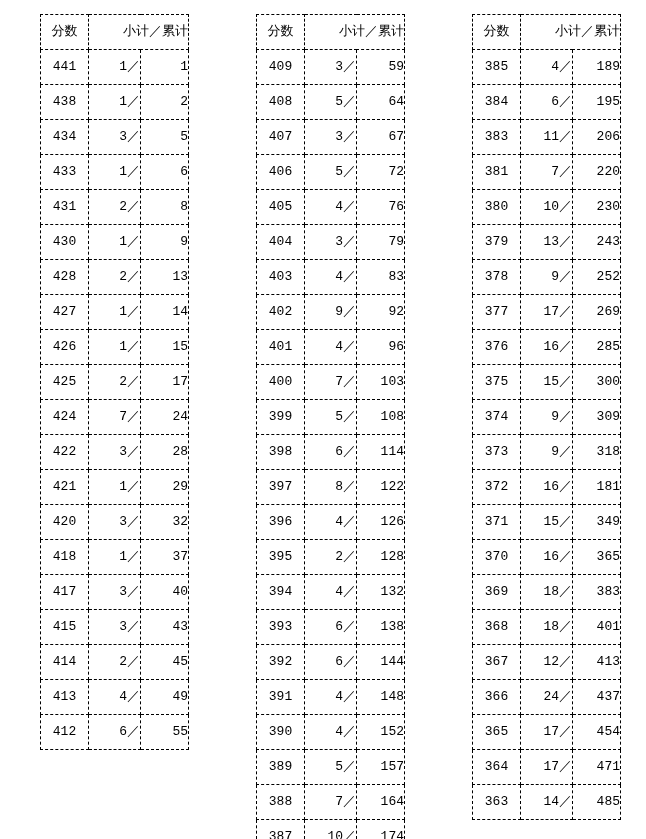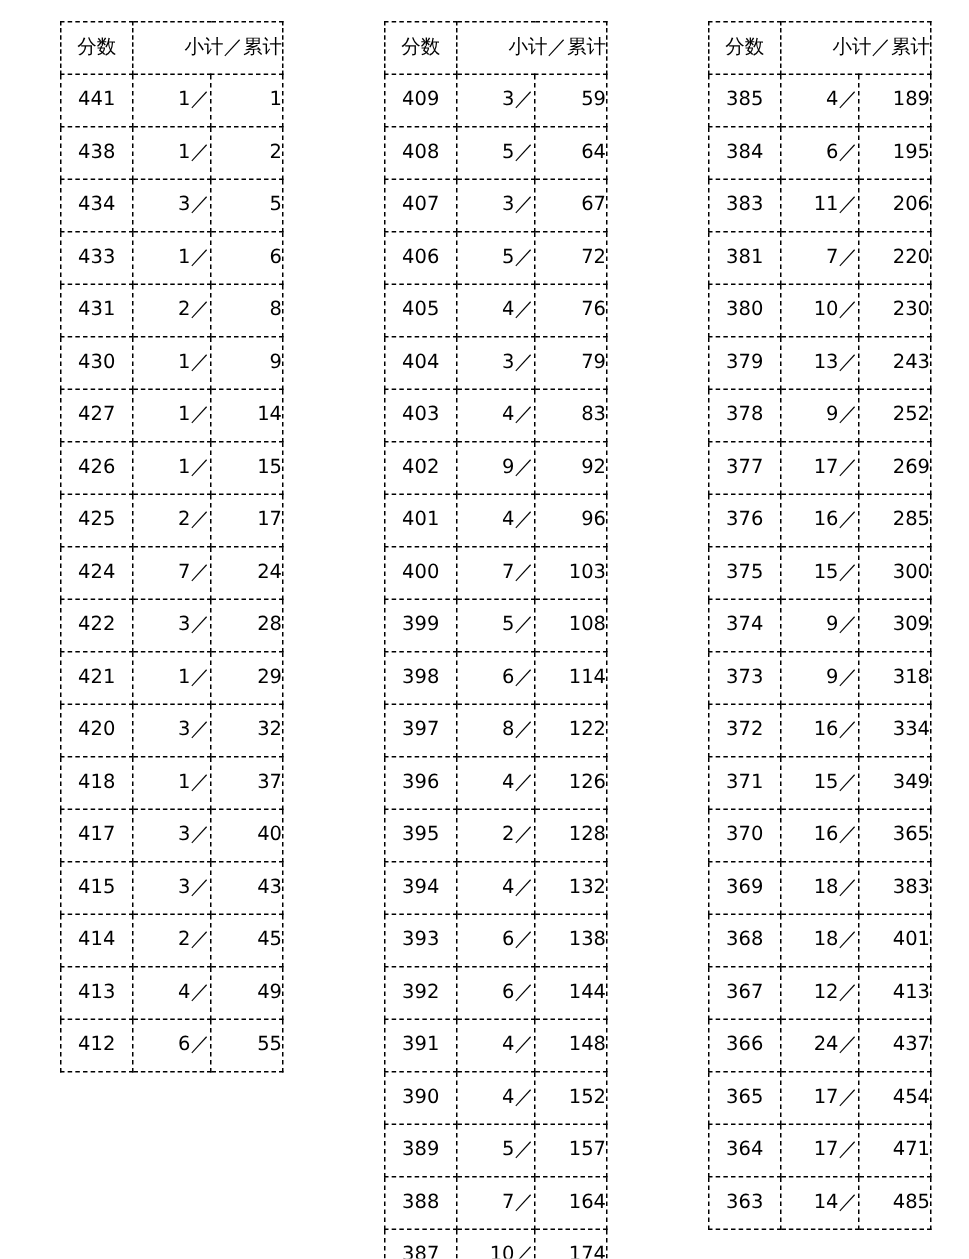--- a/index.html
+++ b/index.html
@@ -15,20 +15,21 @@
     font-family: "DejaVu Sans", "Liberation Sans", sans-serif;
     color: #000000;
     overflow: hidden;
   }
 
   .page {
     position: relative;
     width: 646px;
     height: 839px;
     box-sizing: border-box;
+    font-family: Liberation Mono, monospace;
   }
 
   .tables-row {
     display: flex;
     flex-direction: row;
     align-items: flex-start;
     padding-top: 14px;
     padding-left: 40px;
     box-sizing: border-box;
   }
@@ -144,20 +145,25 @@
             </tr>
             <tr>
               <td class="cell-score">431</td>
               <td class="cell-sub"><span>2</span><span class="slash">／</span></td>
               <td class="cell-cum">8</td>
             </tr>
             <tr>
               <td class="cell-score">430</td>
               <td class="cell-sub"><span>1</span><span class="slash">／</span></td>
               <td class="cell-cum">9</td>
+            </tr>
+            <tr>
+              <td class="cell-score">428</td>
+              <td class="cell-sub"><span>2</span><span class="slash">／</span></td>
+              <td class="cell-cum">13</td>
             </tr>
             <tr>
               <td class="cell-score">427</td>
               <td class="cell-sub"><span>1</span><span class="slash">／</span></td>
               <td class="cell-cum">14</td>
             </tr>
             <tr>
               <td class="cell-score">426</td>
               <td class="cell-sub"><span>1</span><span class="slash">／</span></td>
               <td class="cell-cum">15</td>
@@ -422,21 +428,21 @@
               <td class="cell-cum">309</td>
             </tr>
             <tr>
               <td class="cell-score">373</td>
               <td class="cell-sub"><span>9</span><span class="slash">／</span></td>
               <td class="cell-cum">318</td>
             </tr>
             <tr>
               <td class="cell-score">372</td>
               <td class="cell-sub"><span>16</span><span class="slash">／</span></td>
-              <td class="cell-cum">334</td>
+              <td class="cell-cum">181</td>
             </tr>
             <tr>
               <td class="cell-score">371</td>
               <td class="cell-sub"><span>15</span><span class="slash">／</span></td>
               <td class="cell-cum">349</td>
             </tr>
             <tr>
               <td class="cell-score">370</td>
               <td class="cell-sub"><span>16</span><span class="slash">／</span></td>
               <td class="cell-cum">365</td>

